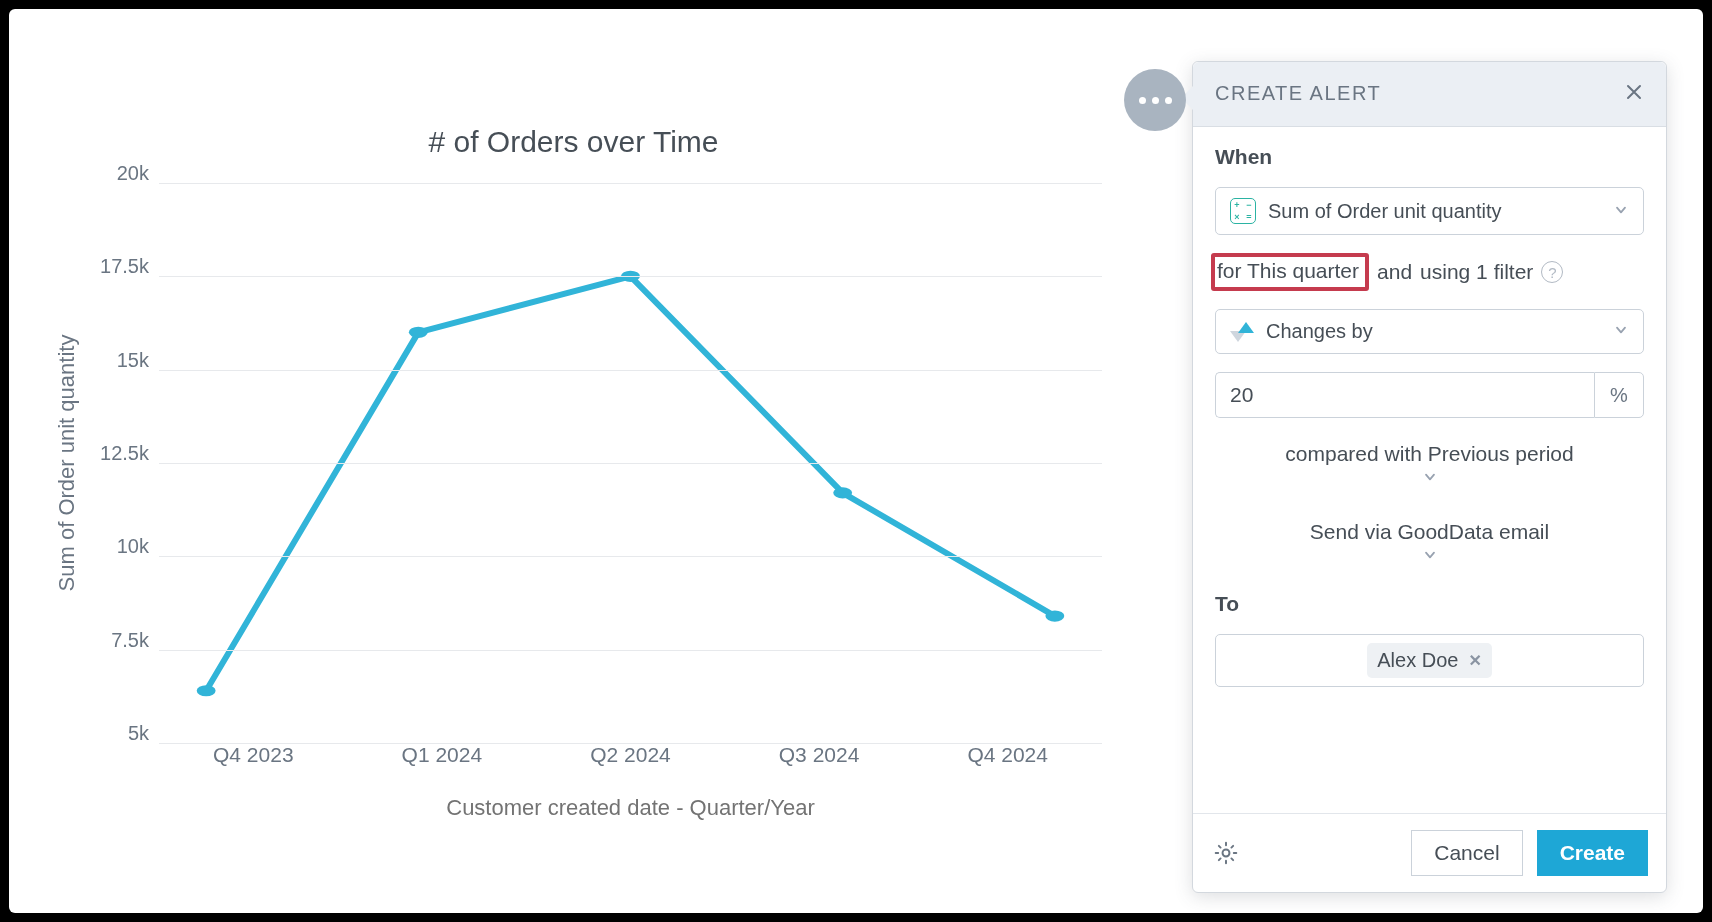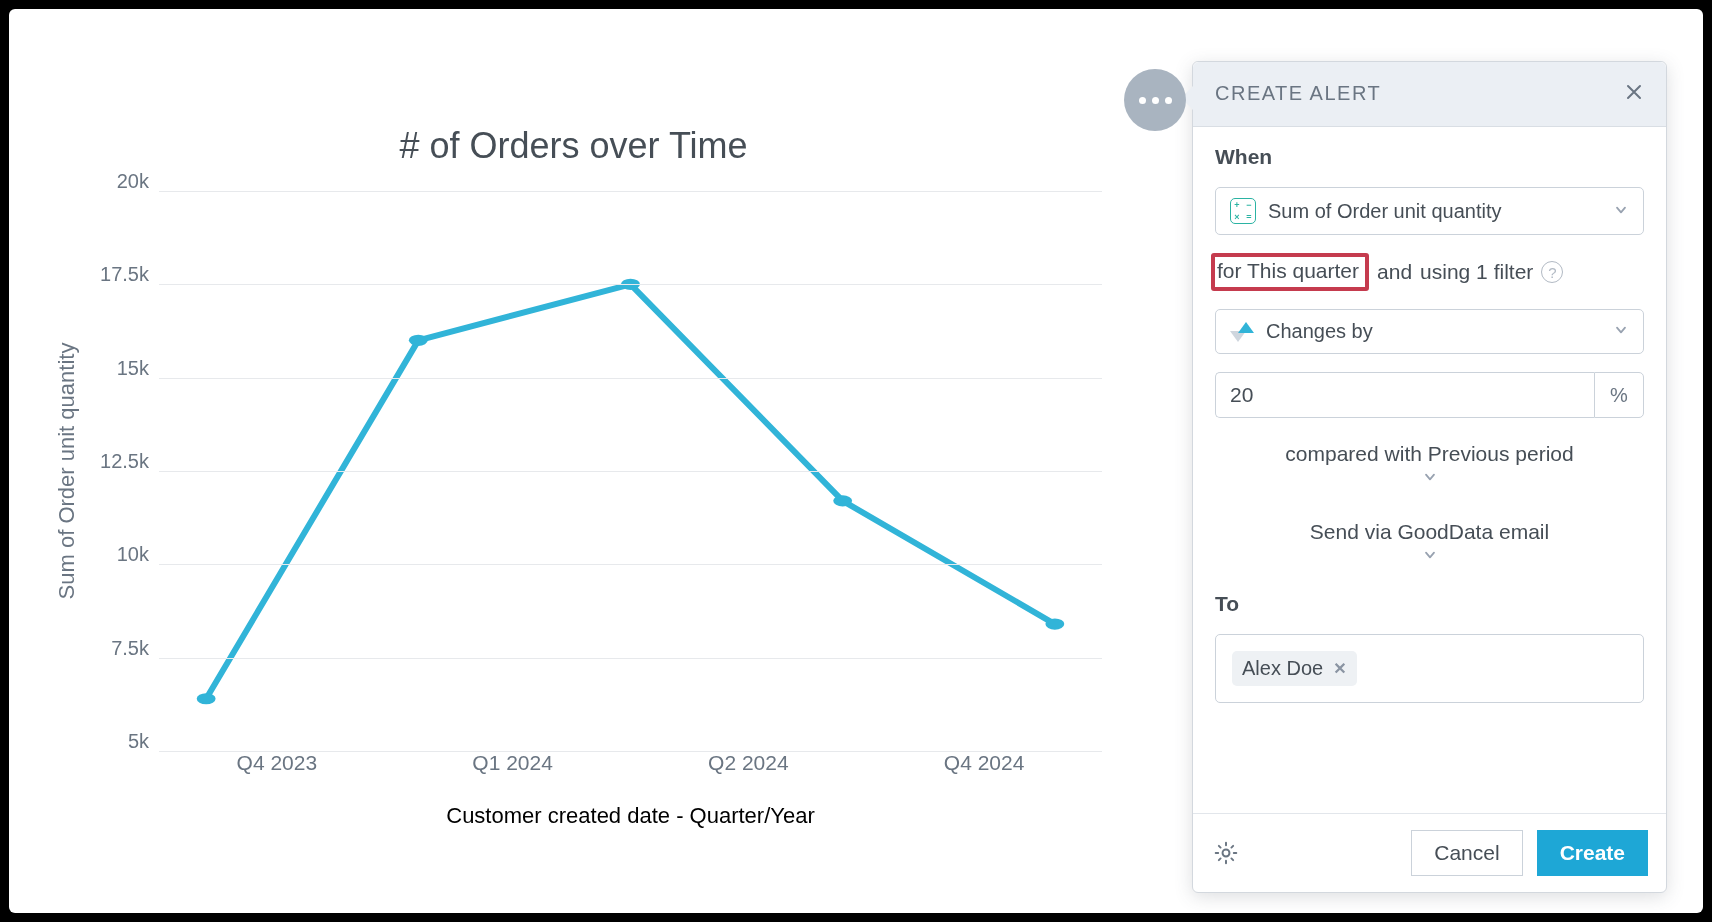--- a/index.html
+++ b/index.html
@@ -28,21 +28,21 @@
   }
 
   
   .chart-wrap {
     flex: 1 1 auto;
     position: relative;
     padding-right: 90px;
   }
   .chart-title {
     text-align: center;
-    font-size: 36px;
+    font-size: 30px;
     color: #464e56;
     margin: 80px 0 24px 0;
     font-weight: 400;
   }
   .plot-row {
     display: flex;
     align-items: stretch;
     height: 560px;
   }
   .y-label-col {
@@ -91,21 +91,21 @@
   }
   .x-tick {
     flex: 1 1 0;
     text-align: center;
     font-size: 21px;
     color: #6a7582;
   }
   .x-label {
     text-align: center;
     font-size: 22px;
-    color: #000000;
+    color: #737373;
     margin-top: 28px;
   }
 
   
   .kebab-btn {
     position: absolute;
     top: 60px;
     right: 517px;
     width: 62px;
     height: 62px;
@@ -264,25 +264,26 @@
     cursor: pointer;
     padding: 6px 4px;
     color: #464e56;
     font-size: 21px;
     flex-direction: column;
   }
   .plain-select .chev { color: #98a2b0; }
   .chip-input {
     border: 1px solid #cbd2da;
     border-radius: 5px;
-    padding: 16px;
+    padding: 8px;
     min-height: 52px;
     display: flex;
     align-items: center;
     gap: 8px;
+    justify-content: center;
   }
   .chip {
     background: #eef1f4;
     border-radius: 5px;
     padding: 6px 10px;
     display: inline-flex;
     align-items: center;
     gap: 10px;
     color: #464e56;
     font-size: 20px;
@@ -361,20 +362,21 @@
             <div class="gridline" style="top: 66.6667%;"></div>
             <div class="gridline" style="top: 83.3333%;"></div>
             <div class="gridline" style="top: 100%;"></div>
           </div>
       </div>
 
       <div class="x-ticks-row" id="x-ticks">
           <div class="x-tick">Q4 2023</div>
           <div class="x-tick">Q1 2024</div>
           <div class="x-tick">Q2 2024</div>
+          <div class="x-tick">Q3 2024</div>
           <div class="x-tick">Q4 2024</div>
         </div>
       <div class="x-label" style="margin-left:114px;">Customer created date - Quarter/Year</div>
     </div>
 
     <div class="kebab-btn">
       <span class="dot"></span>
       <span class="dot"></span>
       <span class="dot"></span>
     </div>

